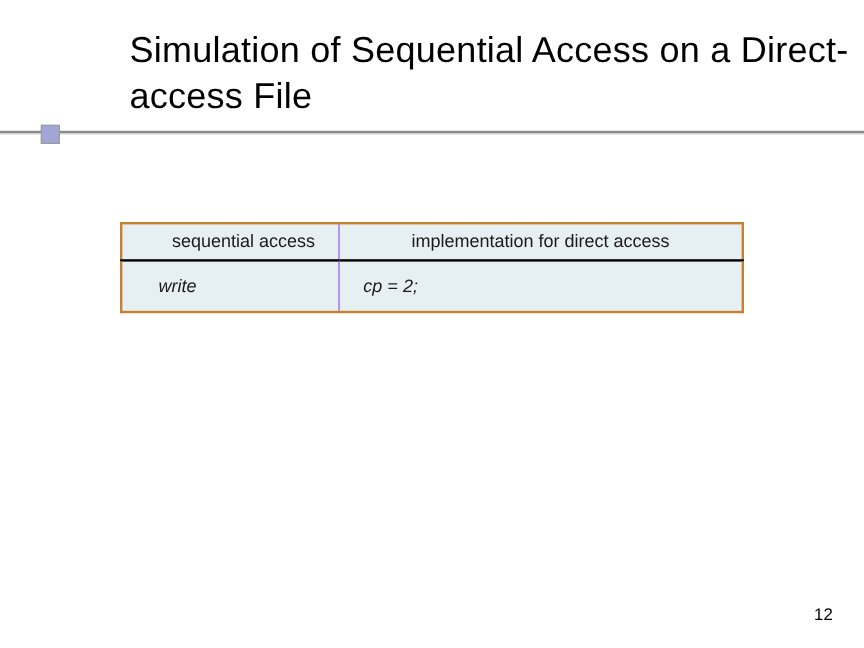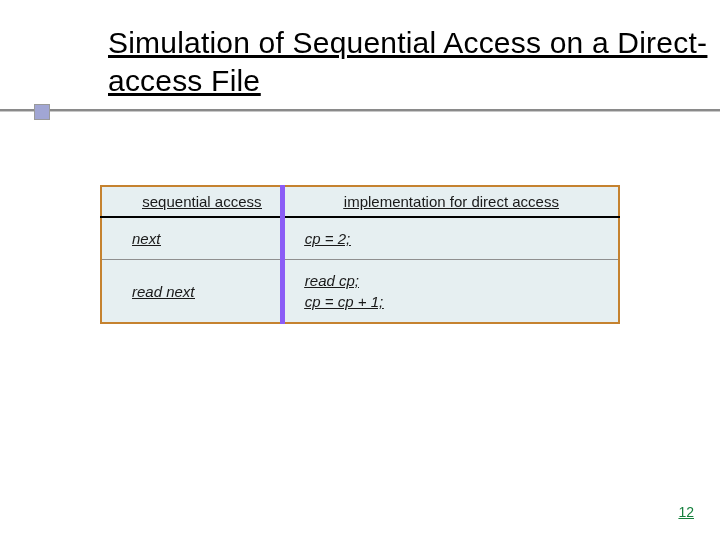--- a/index.html
+++ b/index.html
@@ -1,15 +1,15 @@
 <!DOCTYPE html>
 <html><head>
 <meta charset="utf-8">
 <style>
-  * { box-sizing: border-box; text-decoration: underline; }
+  * { box-sizing: border-box; }
   body {
     margin: 0;
     width: 720px;
     height: 540px;
     background: #fff;
     font-family: Verdana, Arial, sans-serif;
     position: relative;
   }
   .slide {
     width: 720px;
@@ -69,42 +69,42 @@
   }
   table.ops th {
     font-weight: 400;
     text-align: center;
     padding: 6px 8px;
     border-bottom: 2px solid #000;
     background: #e6eff1;
   }
   table.ops th:first-child,
   table.ops td:first-child {
-    border-right: 5px solid #8b5cf6;
+    border-right: 1px solid #8b5cf6;
     padding-left: 30px;
   }
   table.ops td {
     padding: 10px 20px;
     font-style: italic;
     vertical-align: middle;
     border-top: 1px solid #8f8f8f;
   }
   .col-left { width: 35%; }
   .col-right { width: 65%; }
   .impl {
     font-style: italic;
     line-height: 1.4;
     padding-left: 42px;
   }
   .page-num {
     position: absolute;
     right: 26px;
     bottom: 20px;
     font-size: 14px;
-    color: #15803d;
+    color: #000000;
     font-family: Arial, sans-serif;
   }
 </style>
 </head>
 <body>
 
 <div class="slide">
 
   <div class="title-wrap">
     <h1 class="title">Simulation of Sequential Access on a Direct-access File</h1>
@@ -124,25 +124,21 @@
         <col class="col-right">
       </colgroup>
       <thead>
         <tr>
           <th>sequential access</th>
           <th>implementation for direct access</th>
         </tr>
       </thead>
       <tbody>
         <tr>
-          <td>next</td>
+          <td>write</td>
           <td class="impl">cp = 2;</td>
-        </tr>
-        <tr>
-          <td>read next</td>
-          <td class="impl">read cp;<br>cp = cp + 1;</td>
         </tr>
       </tbody>
     </table>
   </div>
 
   <div class="page-num">12</div>
 </div>
 
 </body></html>

